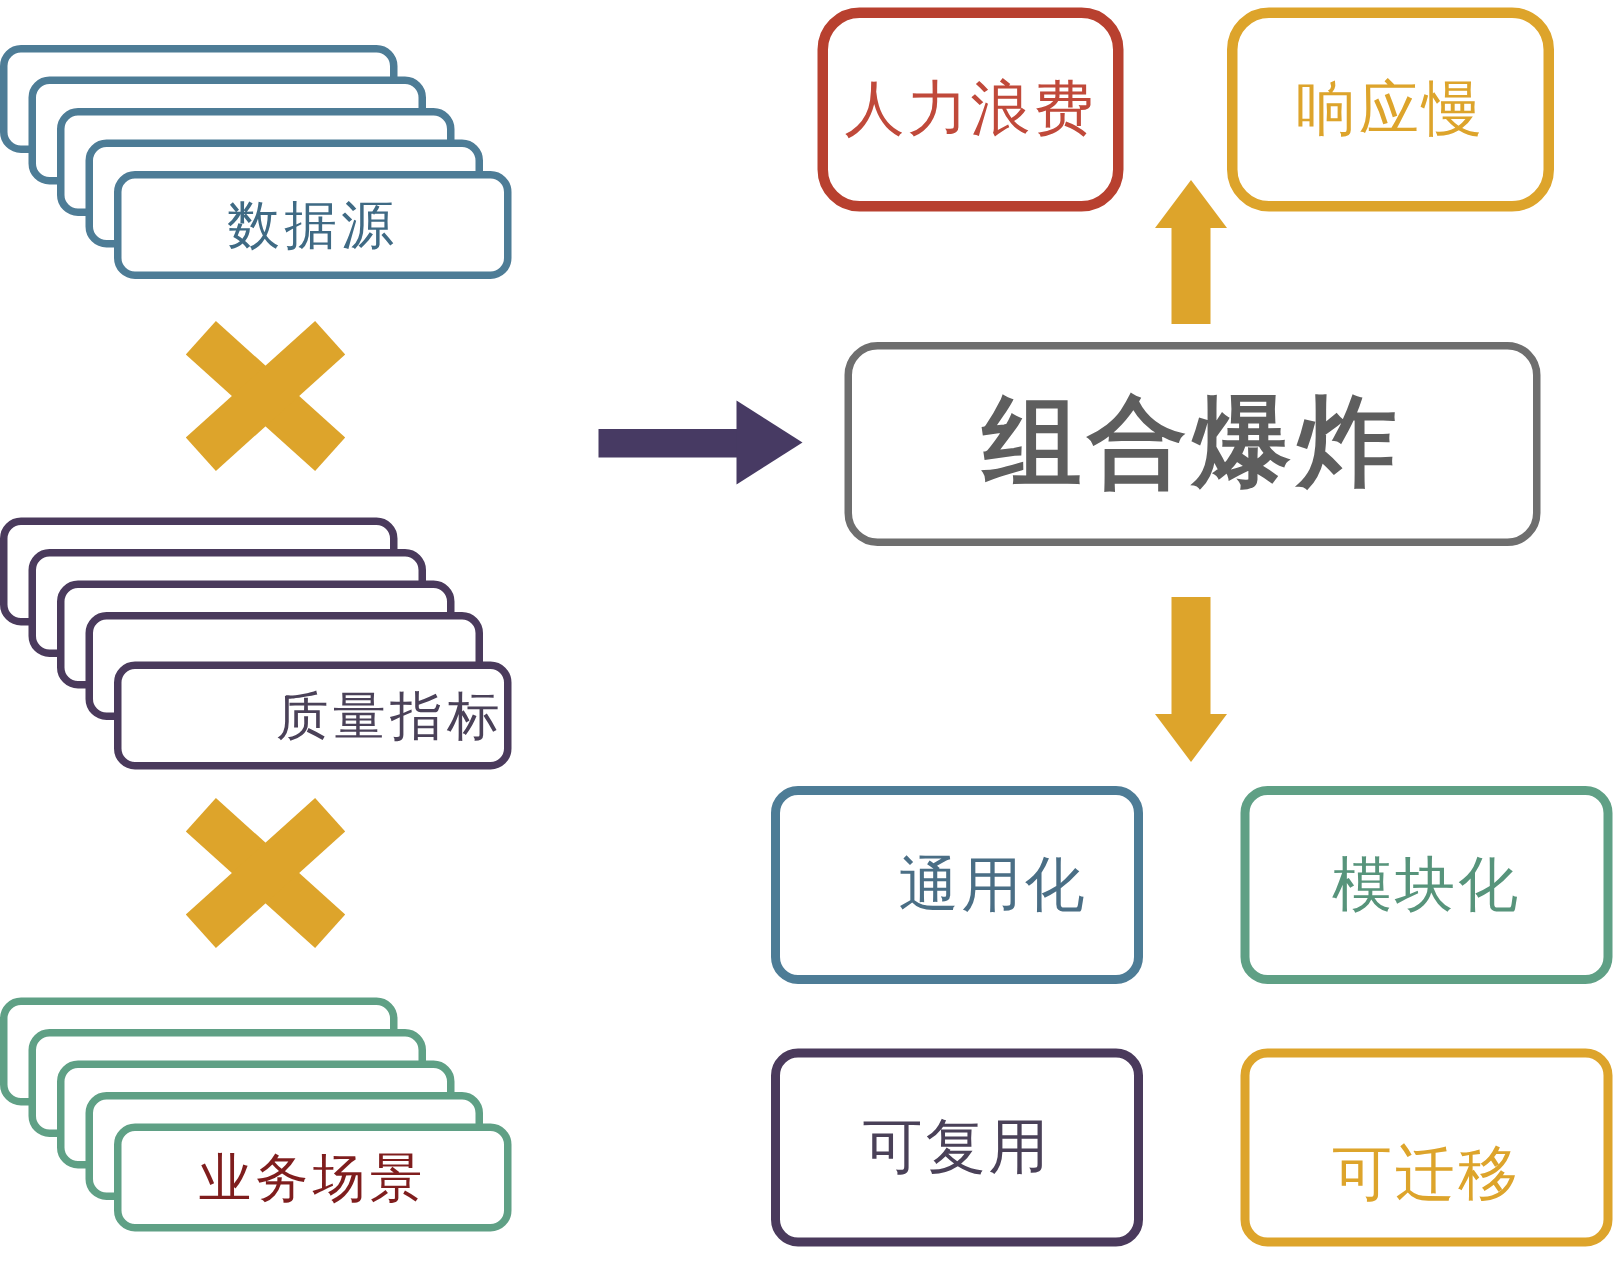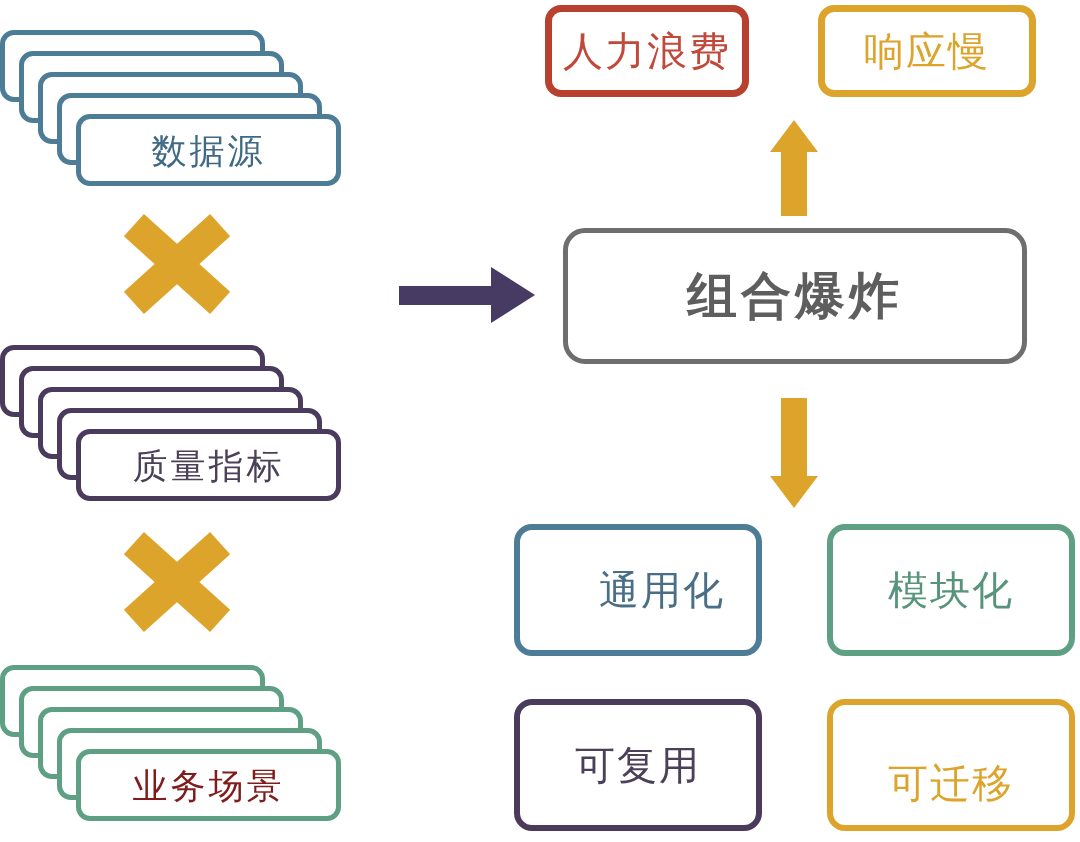--- a/index.html
+++ b/index.html
@@ -113,32 +113,32 @@
 
   
   #center-box{
     left:563px;top:228px;
     width:464px;height:136px;
     border-width:5px;
     border-radius:22px;
     border-color:#6E6E6E;
   }
   #center-box span{
-    font-size:50px;
+    font-size:66px;
     font-weight:bold;
     color:#5E5E5E;
     letter-spacing:4px;
     font-family:Liberation Serif, serif;
   }
 
   
   .topbox{
-    width:204px;height:92px;
+    width:204px;height:136px;
     border-width:7px;
-    border-radius:16px;
+    border-radius:28px;
   }
   .topbox span{font-size:40px;letter-spacing:2px;}
 
   
   .solbox{
     width:248px;height:132px;
     border-width:6px;
     border-radius:18px;
   }
   .solbox span{font-size:40px;letter-spacing:2px;}
@@ -161,21 +161,21 @@
   <div class="xmark" style="left:117px;top:212px;">
     <i class="a"></i>
       <i class="b"></i>
   </div>
 
   <div class="stack" id="stack-quality" style="left:0px;top:345px;">
     <div class="card" style="left:0px;  top:0px;  border-color:#4A3A5C;"></div>
     <div class="card" style="left:19px; top:21px; border-color:#4A3A5C;"></div>
     <div class="card" style="left:38px; top:42px; border-color:#4A3A5C;"></div>
     <div class="card" style="left:57px; top:63px; border-color:#4A3A5C;"></div>
-    <div class="card front" style="left:76px; top:84px; border-color:#4A3A5C;">
+    <div class="card front" style="left:76px; top:96px; border-color:#4A3A5C;justify-content:flex-end;">
       <span class="card-label" style="color:#4A4158;">质量指标</span>
     </div>
   </div>
 
   <div class="xmark" style="left:117px;top:530px;">
     <i class="a"></i>
       <i class="b"></i>
   </div>
 
   <div class="stack" id="stack-scenario" style="left:0px;top:665px;">

